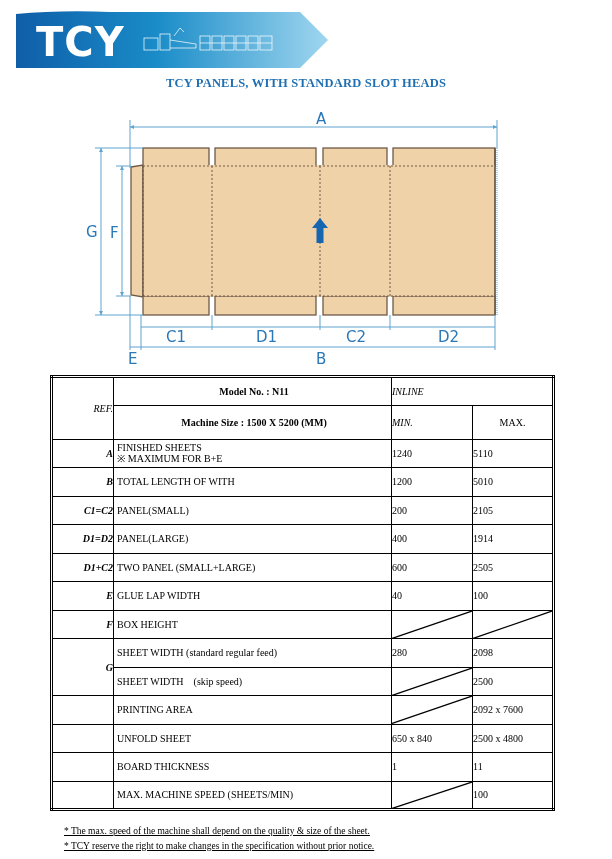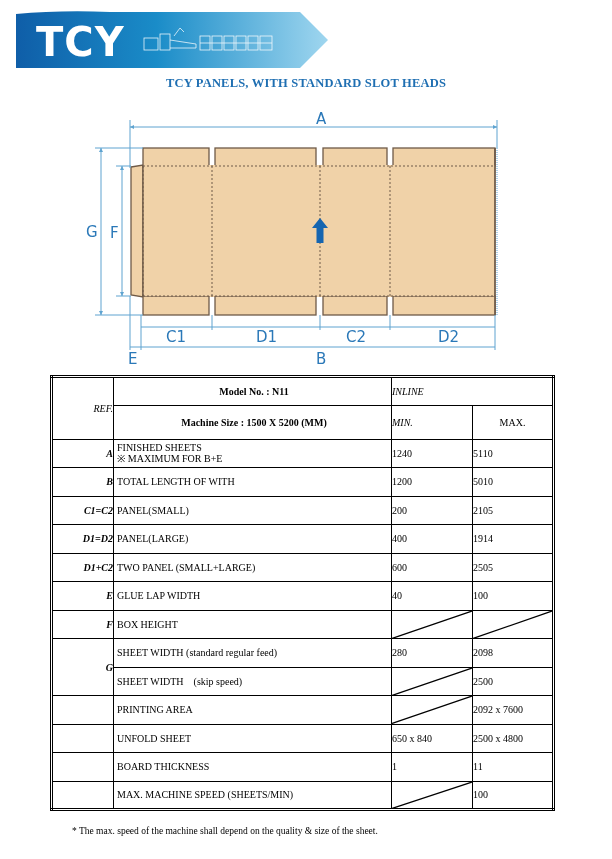--- a/index.html
+++ b/index.html
@@ -17,21 +17,21 @@
   .spec-table td.ref.plain { font-weight: normal; }
   .spec-table td.desc { width: 278px; }
   .spec-table td.num { width: 81px; padding: 0; }
   .spec-table td.hdr { font-weight: bold; text-align: center; }
   .spec-table td.it { font-style: italic; padding: 0; }
   .spec-table td.maxhdr { text-align: center; padding: 11px; }
   .spec-table td.slash { position: relative; padding: 0; }
   .spec-table td.slash svg { position: absolute; left: 0; top: 0; width: 100%; height: 100%; }
   .two-line { line-height: 11px; }
 
-  .footnotes { position: absolute; left: 72px; top: 824px; font-size: 9.5px; line-height: 15px; }
+  .footnotes { position: absolute; left: 64px; top: 824px; font-size: 9.5px; line-height: 15px; text-decoration: underline; }
 </style>
 </head>
 <body>
 
 <svg class="banner" viewBox="0 0 340 72" xmlns="http://www.w3.org/2000/svg">
   <defs>
     <linearGradient id="bg" x1="0" x2="1" y1="0" y2="0">
       <stop offset="0" stop-color="#0f5ea8"></stop>
       <stop offset="0.45" stop-color="#1a8cc8"></stop>
       <stop offset="1" stop-color="#9fd6ef"></stop>
@@ -252,13 +252,14 @@
             <line x1="0" y1="100" x2="100" y2="0" stroke="#000" stroke-width="1.2" vector-effect="non-scaling-stroke"></line>
           </svg>
         </td>
     <td class="num">100</td>
   </tr>
 </tbody>
   </table>
 
 <div class="footnotes">
   <div>* The max. speed of the machine shall depend on the quality &amp; size of the sheet.</div>
+  <div>* TCY reserve the right to make changes in the specification without prior notice.</div>
 </div>
 
 </body></html>

